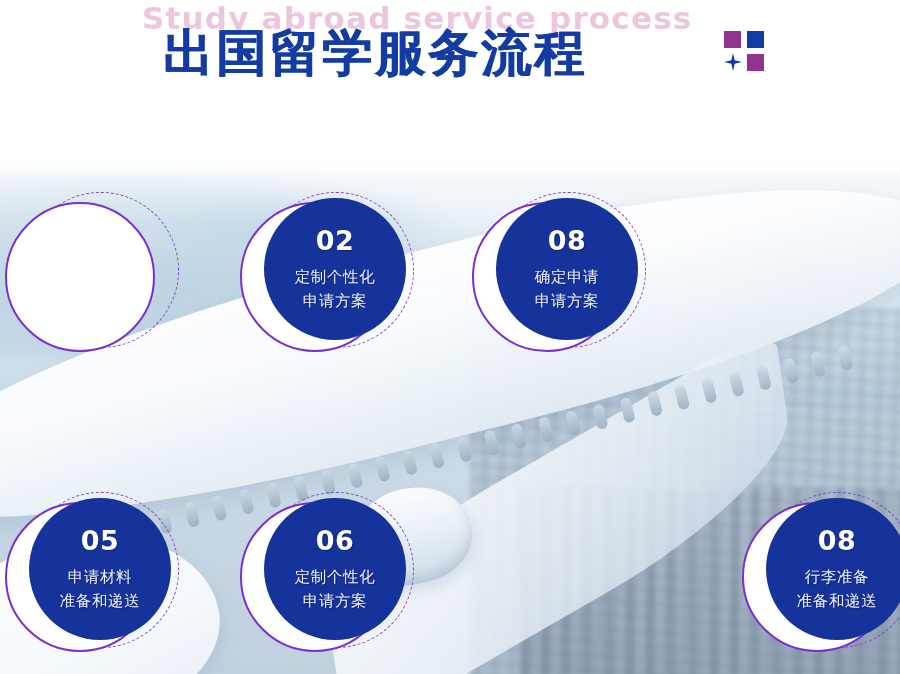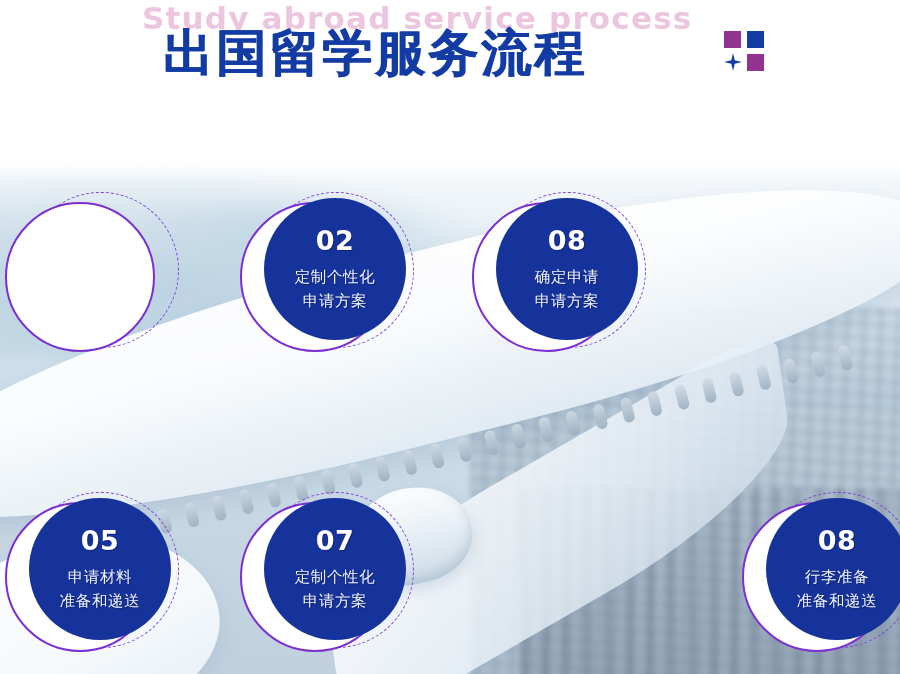--- a/index.html
+++ b/index.html
@@ -425,21 +425,21 @@
       <div class="node-num">05</div>
       <div class="node-line">申请材料</div>
       <div class="node-line">准备和递送</div>
     </div>
   </div>
 
   <div class="node" style="left:240px; top:490px;">
     <div class="ring-dashed"></div>
     <div class="ring-solid"></div>
     <div class="disc">
-      <div class="node-num">07</div>
+      <div class="node-num">06</div>
       <div class="node-line">定制个性化</div>
       <div class="node-line">申请方案</div>
     </div>
   </div>
 
 
   <div class="node" style="left:742px; top:490px;text-decoration:underline;">
     <div class="ring-dashed"></div>
     <div class="ring-solid"></div>
     <div class="disc">

